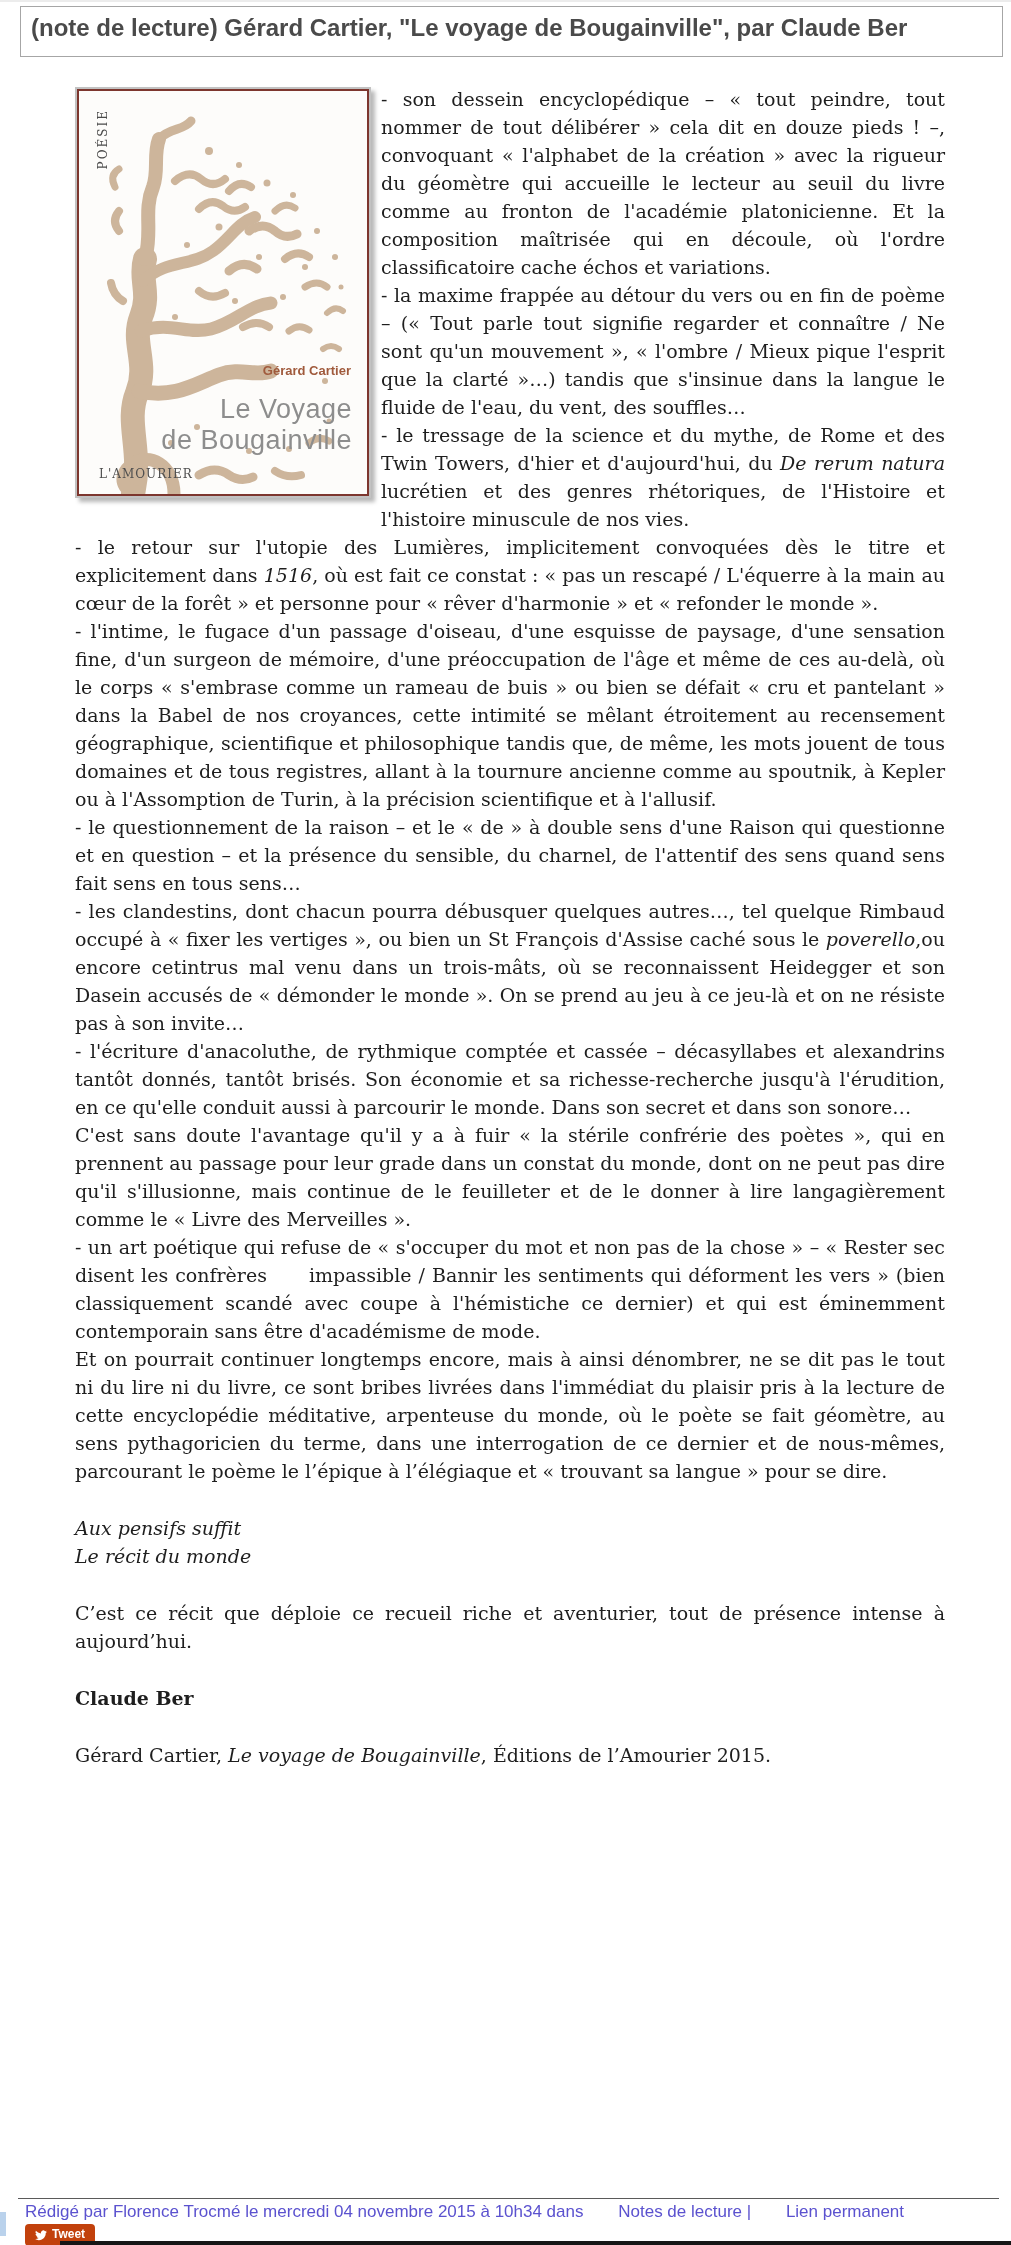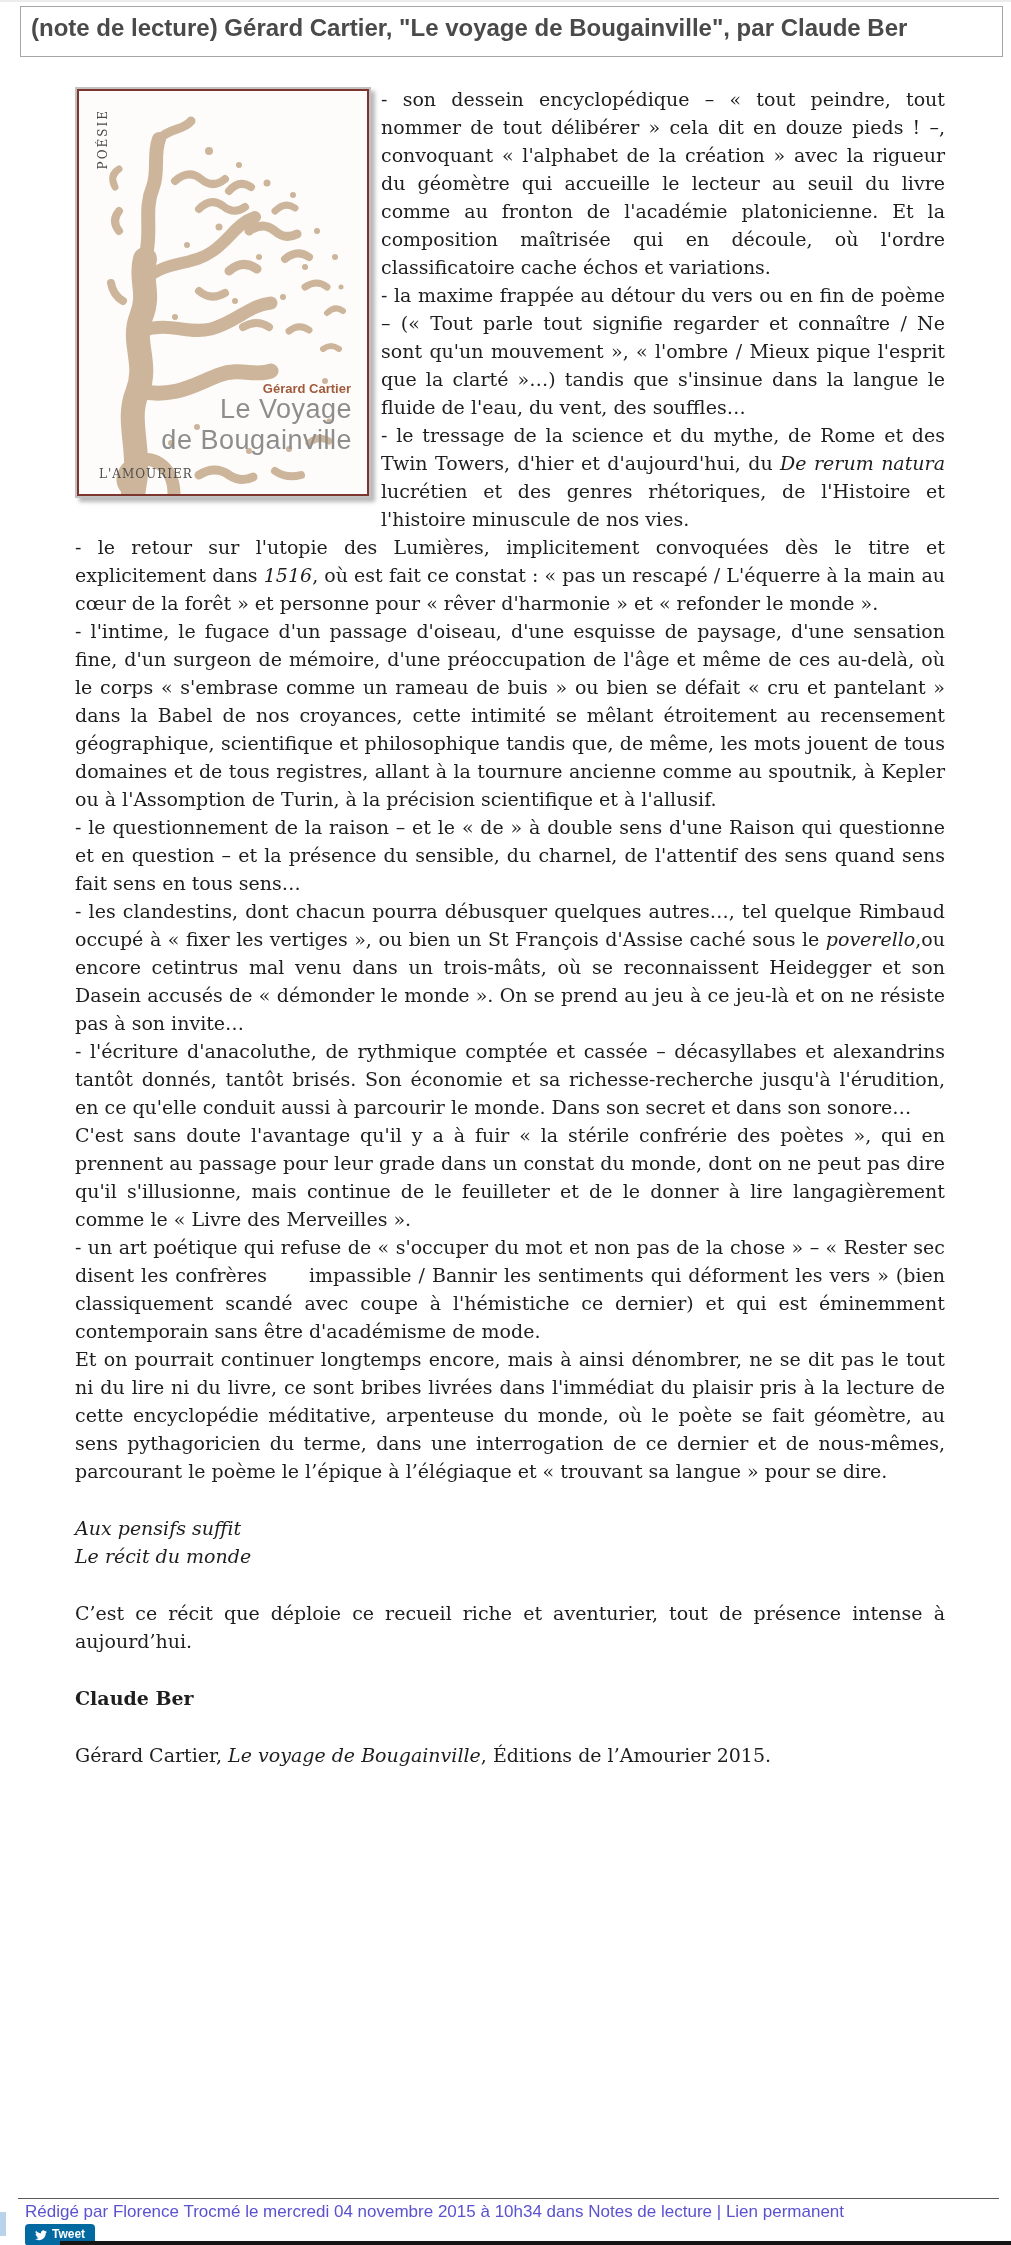--- a/index.html
+++ b/index.html
@@ -15,33 +15,33 @@
   .article p.sp{height:29px;}
   .it{font-style:italic;}
   .bd{font-weight:bold;}
   
   .cover-frame{float:left;margin:2px 10px 8px 0;background:#c2c2c2;padding:2px;
         box-shadow:4px 4px 4px #b9b9b9;}
   .cover{position:relative;width:288px;height:403px;border:2px solid #7d362e;background:#fdfcfa;overflow:hidden;}
   .cover svg.pattern{position:absolute;left:0;top:0;}
   .poesie{position:absolute;left:10px;top:18px;writing-mode:vertical-rl;transform:rotate(180deg);
         font-family:"DejaVu Serif",serif;font-size:12px;letter-spacing:2px;color:#4a4a4a;}
-  .cover-author{position:absolute;right:16px;top:284px;font-family:"Liberation Sans",sans-serif;
+  .cover-author{position:absolute;right:16px;top:266px;font-family:"Liberation Sans",sans-serif;
         font-size:13px;font-weight:bold;color:#a05a3c;}
   .cover-title{position:absolute;right:15px;top:303px;text-align:right;
         font-family:"Liberation Sans",sans-serif;font-size:27px;line-height:31px;color:#8d8d8d;
         letter-spacing:.5px;margin-left:36px;}
   .cover-pub{position:absolute;left:20px;top:369px;font-family:"DejaVu Serif",serif;
         font-size:12px;letter-spacing:1px;color:#4f4f4f;}
   
   .footer{position:absolute;left:0;right:0;bottom:0;height:47px;background:#fff;z-index:3;}
   .footer-rule{border-top:1px solid #5a5a5a;margin:0 12px 0 18px;}
   .byline{margin:3px 0 0 25px;font-family:"Liberation Sans",sans-serif;font-size:17px;
         color:#5b52cf;white-space:nowrap;}
-  .byline a{color:#5b52cf;text-decoration:none;cursor:pointer;}
+  .byline a{color:#5b52cf;text-decoration:none;cursor:pointer;margin-left:30px;}
   .tweet{position:relative;z-index:4;display:inline-flex;align-items:center;gap:5px;
         margin:2px 0 0 25px;background:#1b95e0;color:#fff;border:none;border-radius:4px;
         padding:3px 10px 5px 9px;font-family:"Liberation Sans",sans-serif;font-size:12px;
         font-weight:bold;cursor:pointer;}
   .dark-strip{position:absolute;left:60px;right:0;bottom:0;height:4px;background:#161616;z-index:3;}
   .blue-sliver{position:absolute;left:0;bottom:9px;width:6px;height:24px;background:#bad2ec;z-index:3;}
 </style>
 </head>
 <body>
 
@@ -133,21 +133,21 @@
       <p><span class="bd">Claude Ber</span></p>
       <p class="sp"></p>
       <p><span>Gérard Cartier, </span><span class="it">Le voyage de Bougainville</span><span>, Éditions de l’Amourier 2015.</span></p>
     </div>
 
   <div class="footer">
     <div class="footer-rule"></div>
     <div class="byline" style="color: rgb(91, 82, 207);">
       <span>Rédigé par Florence Trocmé le mercredi 04 novembre 2015 à 10h34 dans </span><a style="color: rgb(91, 82, 207);">Notes de lecture</a><span> | </span><a style="color: rgb(91, 82, 207);">Lien permanent</a>
     </div>
-    <button class="tweet" style="background: #0369a1;">
+    <button class="tweet" style="background: #c2410c;">
       <span style="display:inline-flex;">
         <svg viewBox="0 0 24 24" width="13" height="13" fill="#ffffff">
           <path d="M23 5.1c-.8.4-1.7.6-2.6.8a4.5 4.5 0 0 0-7.7 4.1A12.8 12.8 0 0 1 3.4 5.3a4.5 4.5 0 0 0 1.4 6 4.4 4.4 0 0 1-2-.5v.1a4.5 4.5 0 0 0 3.6 4.4 4.6 4.6 0 0 1-2 .1 4.5 4.5 0 0 0 4.2 3.1A9 9 0 0 1 2 20.4a12.7 12.7 0 0 0 6.9 2c8.3 0 12.8-6.9 12.8-12.8v-.6c.9-.6 1.6-1.4 2.2-2.3-.8.4-1.7.6-2.6.7a4.5 4.5 0 0 0 2-2.5z"></path>
         </svg>
       </span>
       <span>Tweet</span>
     </button>
   </div>
 
   <div class="dark-strip"></div>

